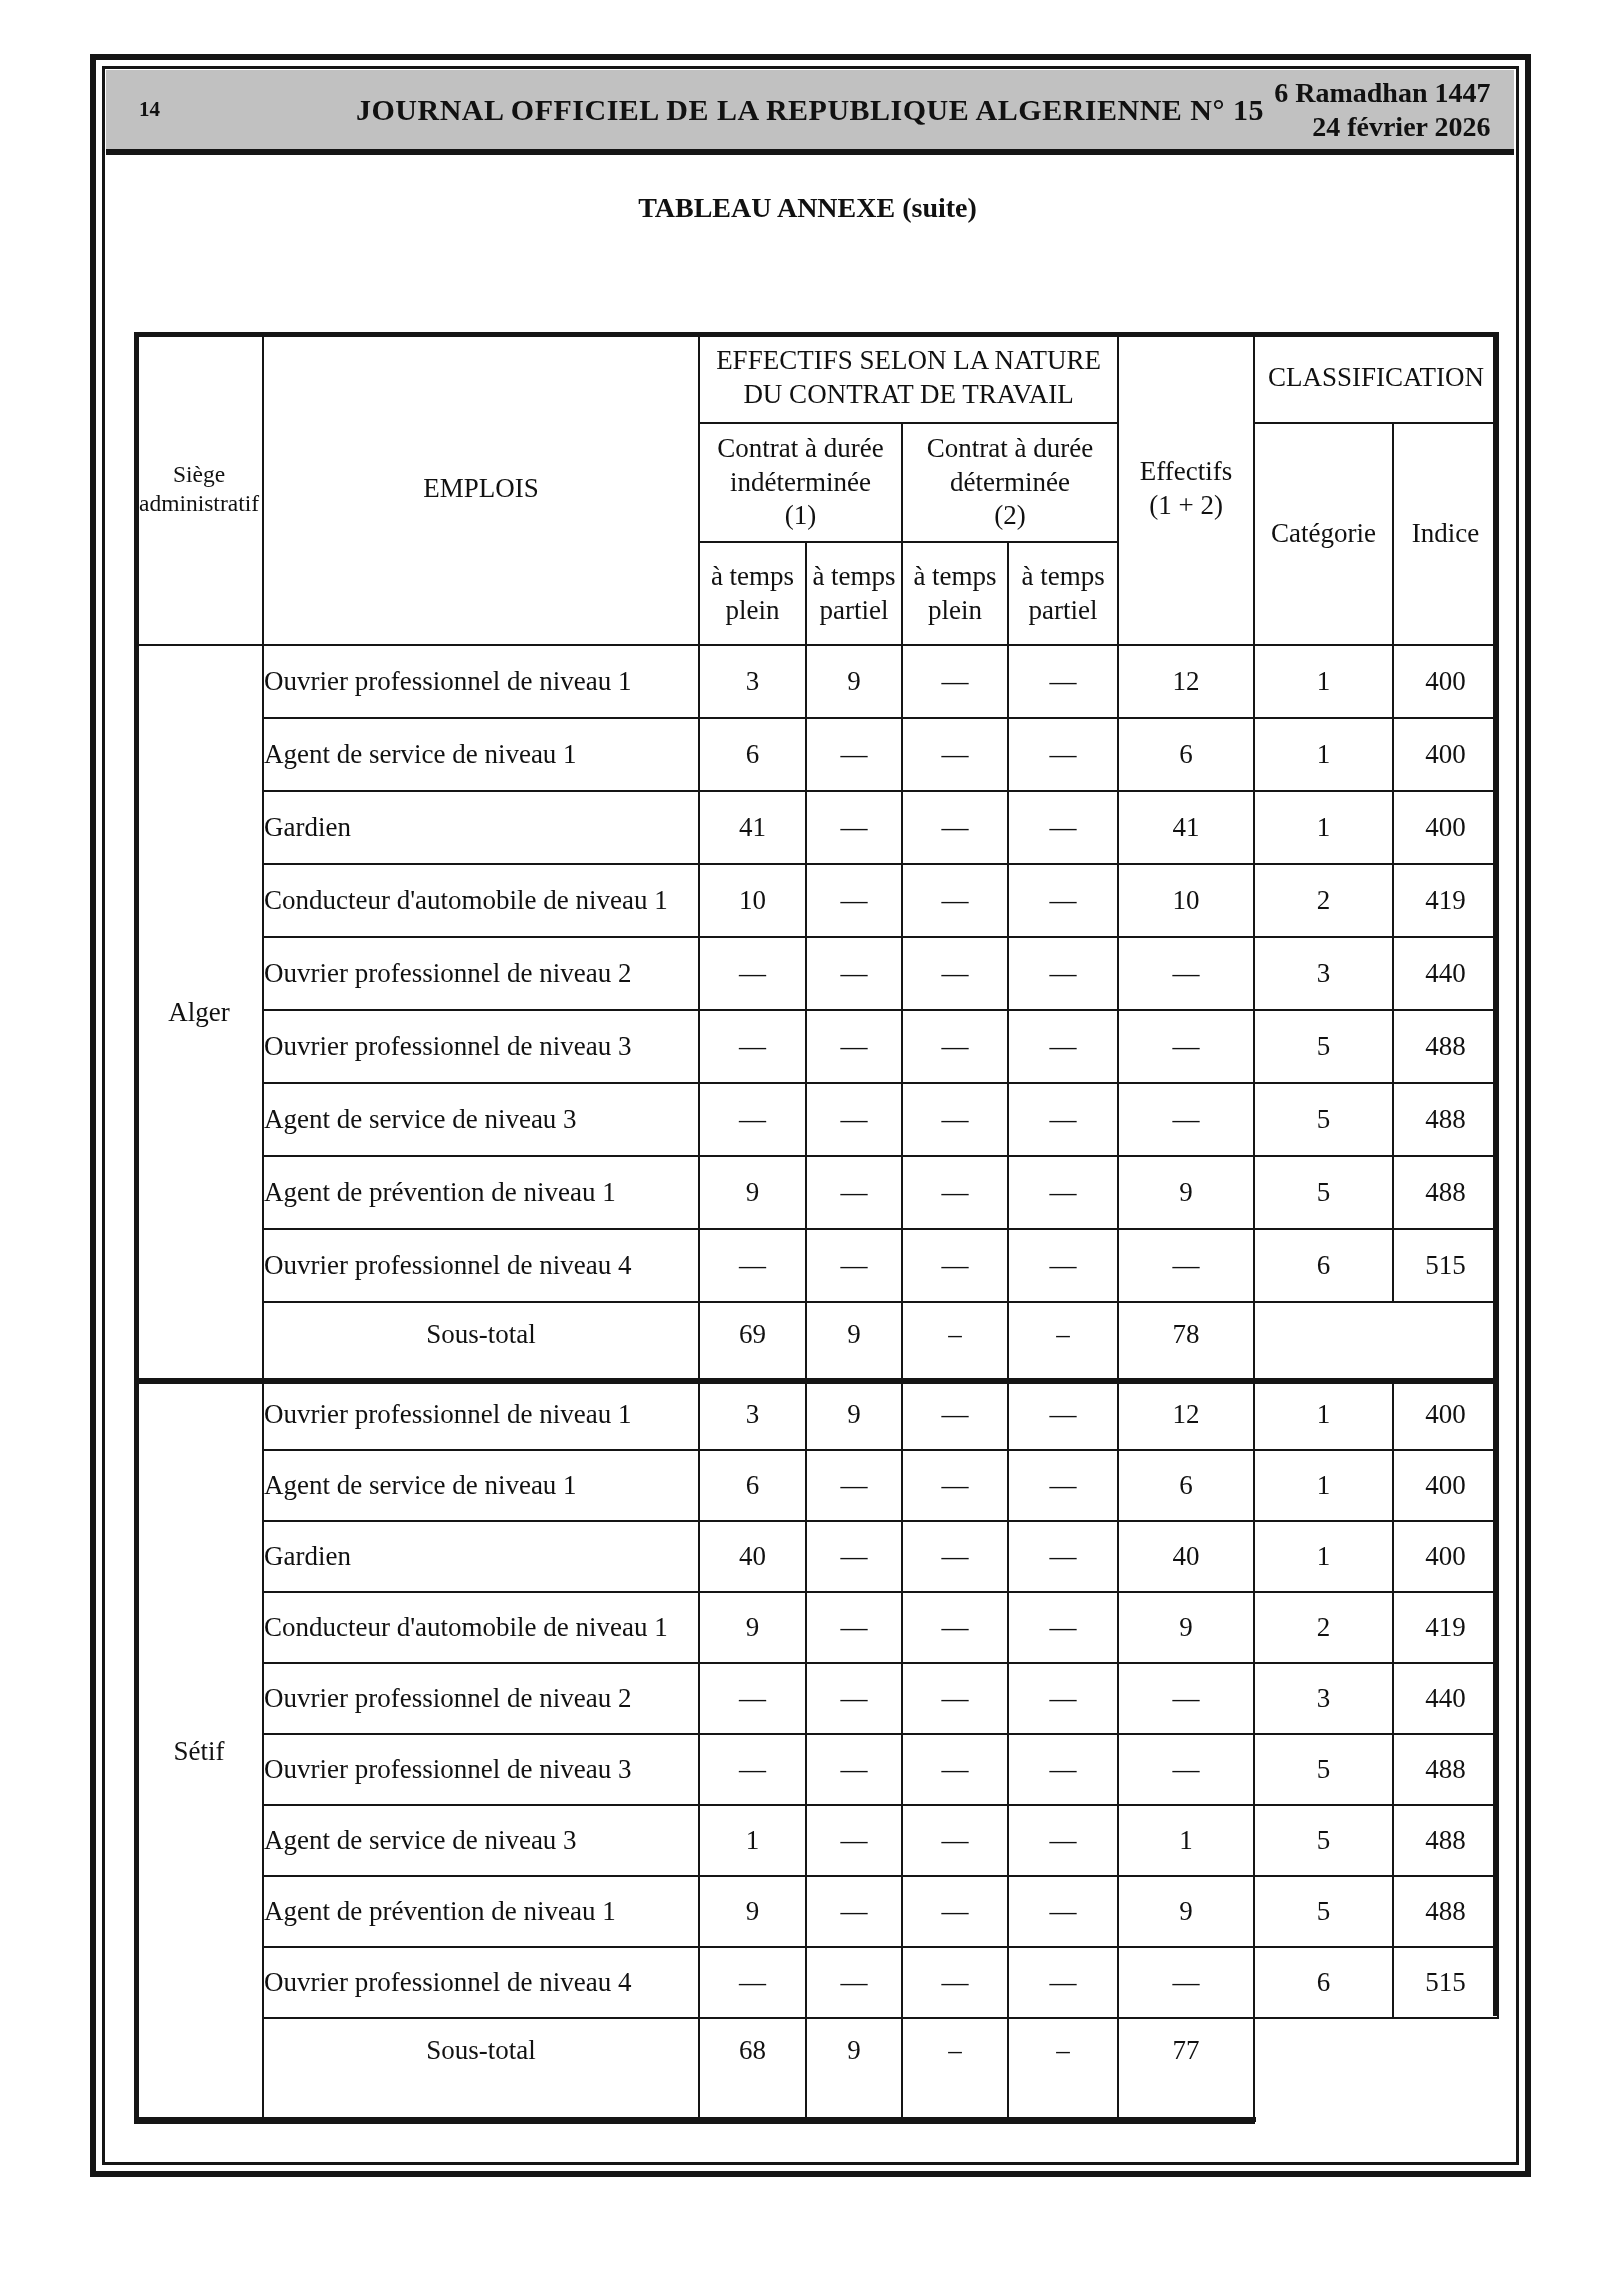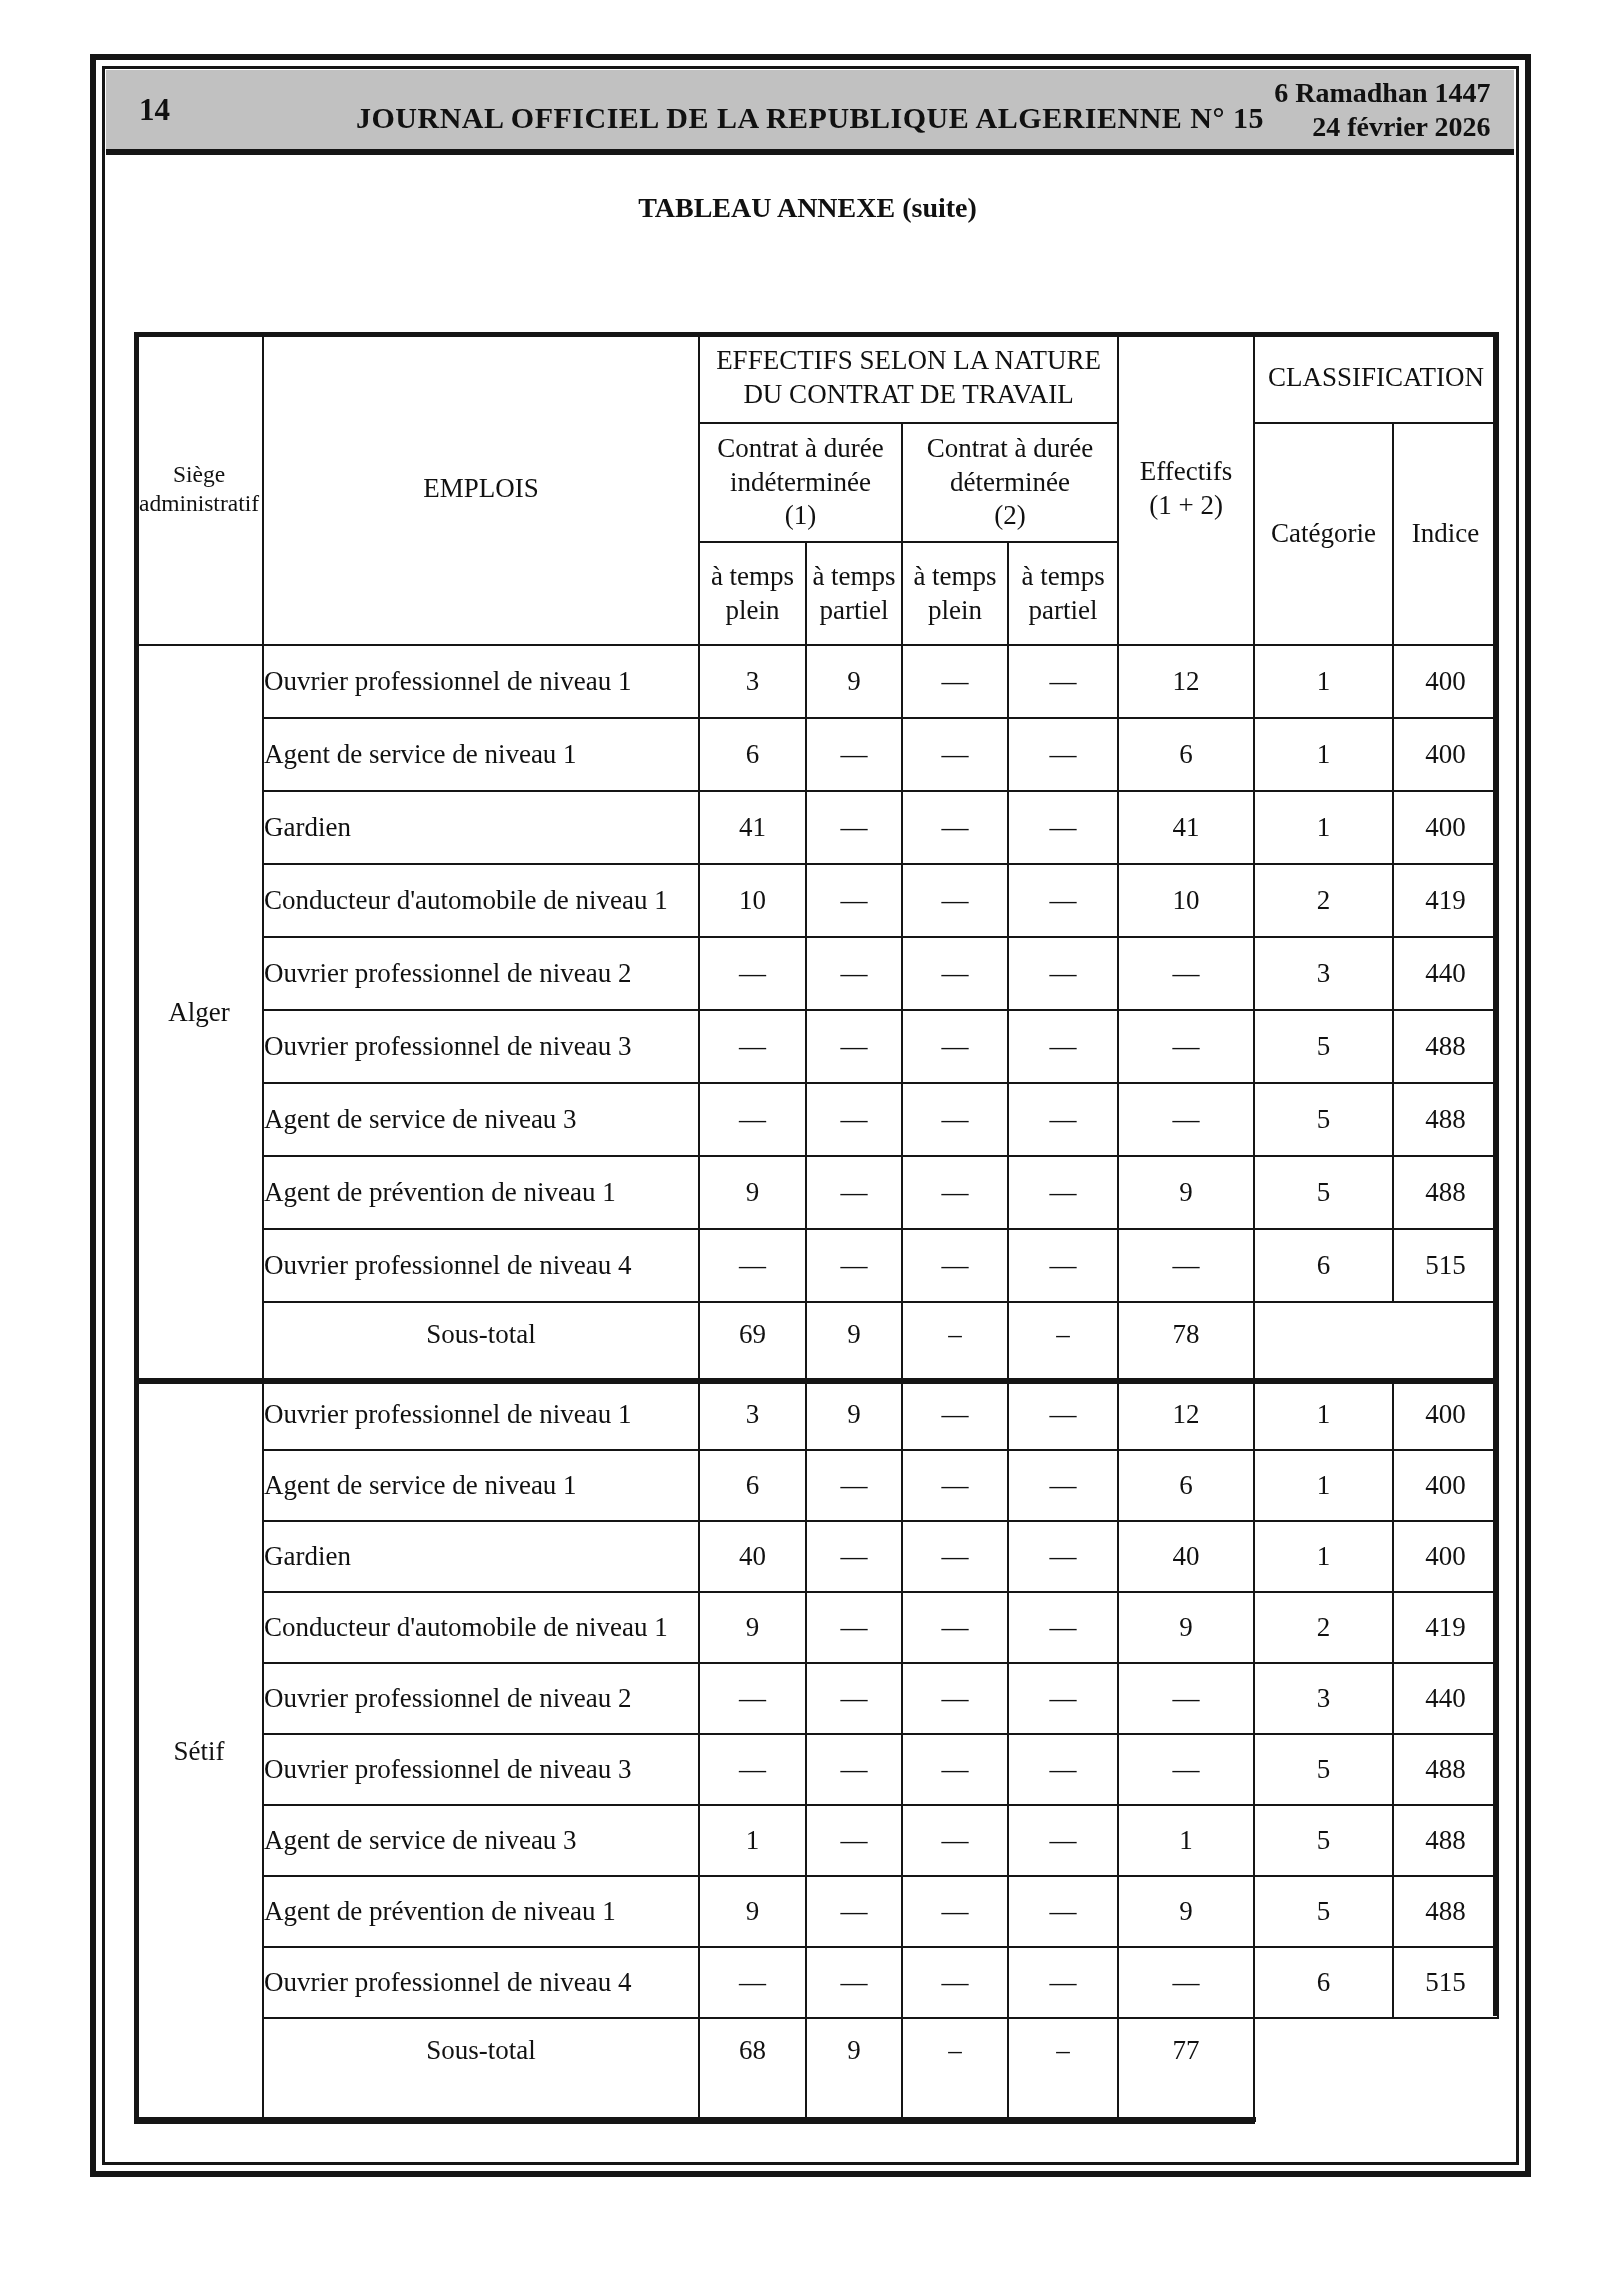--- a/index.html
+++ b/index.html
@@ -17,25 +17,25 @@
     position:absolute;left:102px;top:66px;width:1411px;height:2093px;
     border:3.6px solid #151515;
   }
   
   .band{
     position:absolute;left:106px;top:70px;width:1408px;height:79px;
     background:#c1c1c1;border-bottom:6.3px solid #151515;
   }
   .pagenum{
     position:absolute;left:33px;top:0;height:79px;line-height:79px;
-    font-weight:bold;font-size:31px;
+    font-weight:bold;font-size:21px;
   }
   .jtitle{
     position:absolute;left:0;right:0;top:0;height:79px;line-height:79px;
-    text-align:center;font-weight:bold;font-size:30px;letter-spacing:0.5px;margin-top:8px;
+    text-align:center;font-weight:bold;font-size:30px;letter-spacing:0.5px;
   }
   .dates{
     position:absolute;right:23.5px;top:6.3px;text-align:right;
     font-weight:bold;font-size:28px;line-height:34px;
   }
   
   .table-title{
     position:absolute;left:0;width:1615px;top:192px;text-align:center;
     font-weight:bold;font-size:28px;
   }

